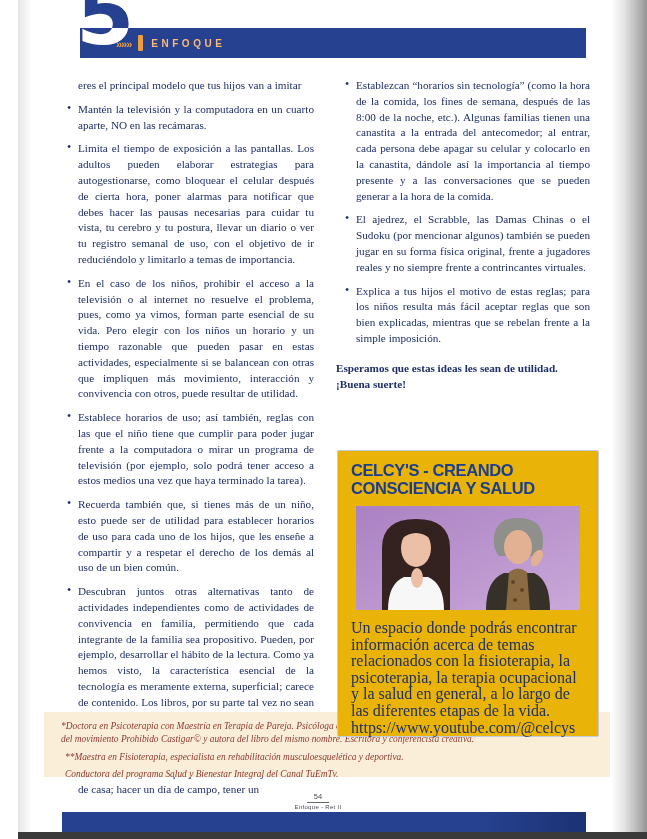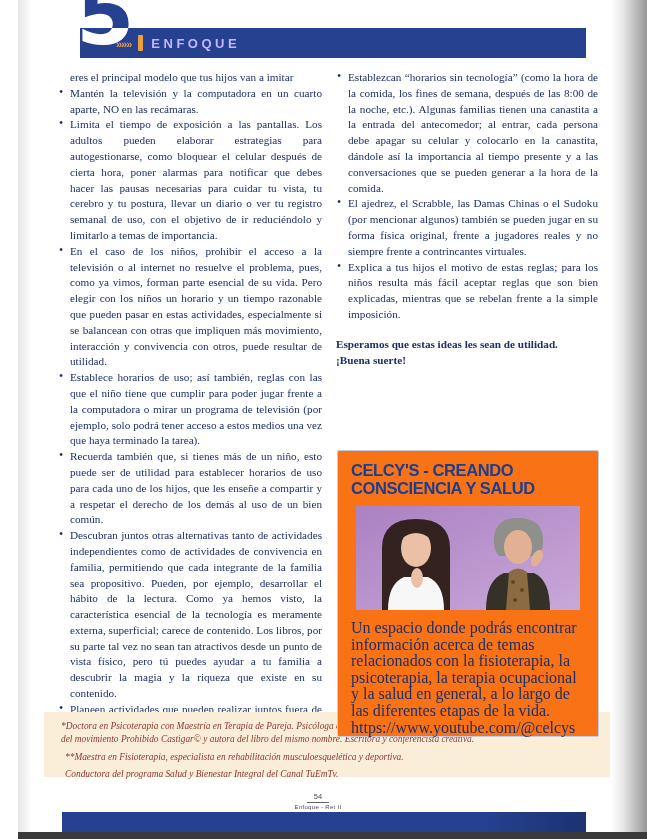--- a/index.html
+++ b/index.html
@@ -11,39 +11,39 @@
     background:linear-gradient(90deg, rgba(0,0,0,0) 0%, rgba(0,0,0,0.10) 35%, rgba(0,0,0,0.30) 78%, rgba(0,0,0,0.42) 100%);}
   .edge-bottom{position:absolute;left:18px;right:0;bottom:0;height:7px;background:#3a3a3a;z-index:10;}
   .edge-left{position:absolute;left:18px;top:0;width:14px;height:100%;z-index:9;
     background:linear-gradient(90deg, rgba(0,0,0,0.10) 0%, rgba(0,0,0,0) 100%);}
 
   
   .header-bar{position:absolute;left:80px;top:28px;width:506px;height:30px;background:#26418f;
     display:flex;align-items:center;padding-left:36px;box-sizing:border-box;z-index:2;}
   .chevrons{color:#ef9c3e;font-family:"Liberation Sans",sans-serif;font-weight:bold;font-size:11px;letter-spacing:-1px;line-height:1;margin-top:2px;}
   .orange-bar{display:inline-block;width:5px;height:16px;background:#ef9c3e;border-radius:1px;margin:0 8px 0 7px;}
-  .header-title{color:#c4b5fd;font-family:"Liberation Sans",sans-serif;font-weight:bold;font-size:13px;letter-spacing:3.5px;}
+  .header-title{color:#fdba74;font-family:"Liberation Sans",sans-serif;font-weight:bold;font-size:10px;letter-spacing:3.5px;}
 
   .bigfive-top{position:absolute;left:76px;top:0;width:90px;height:28px;overflow:hidden;z-index:1;}
   .bigfive-top .digit{position:absolute;left:0;top:-34px;font:bold 84px "DejaVu Sans",sans-serif;color:#26418f;}
   .bigfive-bar{position:absolute;left:76px;top:28px;width:90px;height:30px;overflow:hidden;z-index:3;}
   .bigfive-bar .digit{position:absolute;left:0;top:-62px;font:bold 84px "DejaVu Sans",sans-serif;color:#ffffff;}
 
   
   .col{position:absolute;top:70px;font-size:11.2px;line-height:15.8px;text-align:justify;}
   .col-left{left:58px;width:264px;}
   .col-right{left:336px;width:262px;}
-  .para{position:relative;padding-left:12px;margin:0;}
+  .para{position:relative;padding-left:12px;margin:8px;}
   .para .bullet{position:absolute;left:1px;top:-1px;font-size:12px;}
   .closing{margin-top:14px;font-weight:bold;text-align:left;}
   .closing2{margin-top:0;font-weight:bold;text-align:left;}
 
   
   .promo{position:absolute;left:337px;top:450px;width:262px;height:287px;box-sizing:border-box;
-    background:#f97316;border:1px solid #c2cbdf;border-radius:2px;padding:11px 13px 0 13px;z-index:2;}
+    background:#eab308;border:1px solid #c2cbdf;border-radius:2px;padding:11px 13px 0 13px;z-index:2;}
   .promo-title{font-family:"Liberation Sans",sans-serif;font-weight:bold;color:#1c3e8f;
     font-size:16.5px;line-height:17.5px;letter-spacing:-0.4px;}
   .promo-photo{display:block;width:224px;height:104px;margin:9px auto 10px auto;}
   .promo-desc{font-size:16px;line-height:16.6px;color:#1e2f66;text-align:left;}
 
   
   .footnotes{position:absolute;left:44px;top:712px;width:566px;height:65px;box-sizing:border-box;
     background:#fbeed8;padding:8px 17px;font-style:italic;font-size:9.4px;line-height:13px;color:#8a3a30;}
   .footnotes .fn1{margin:0 0 5px 0;}
   .footnotes p{margin:4px;}

